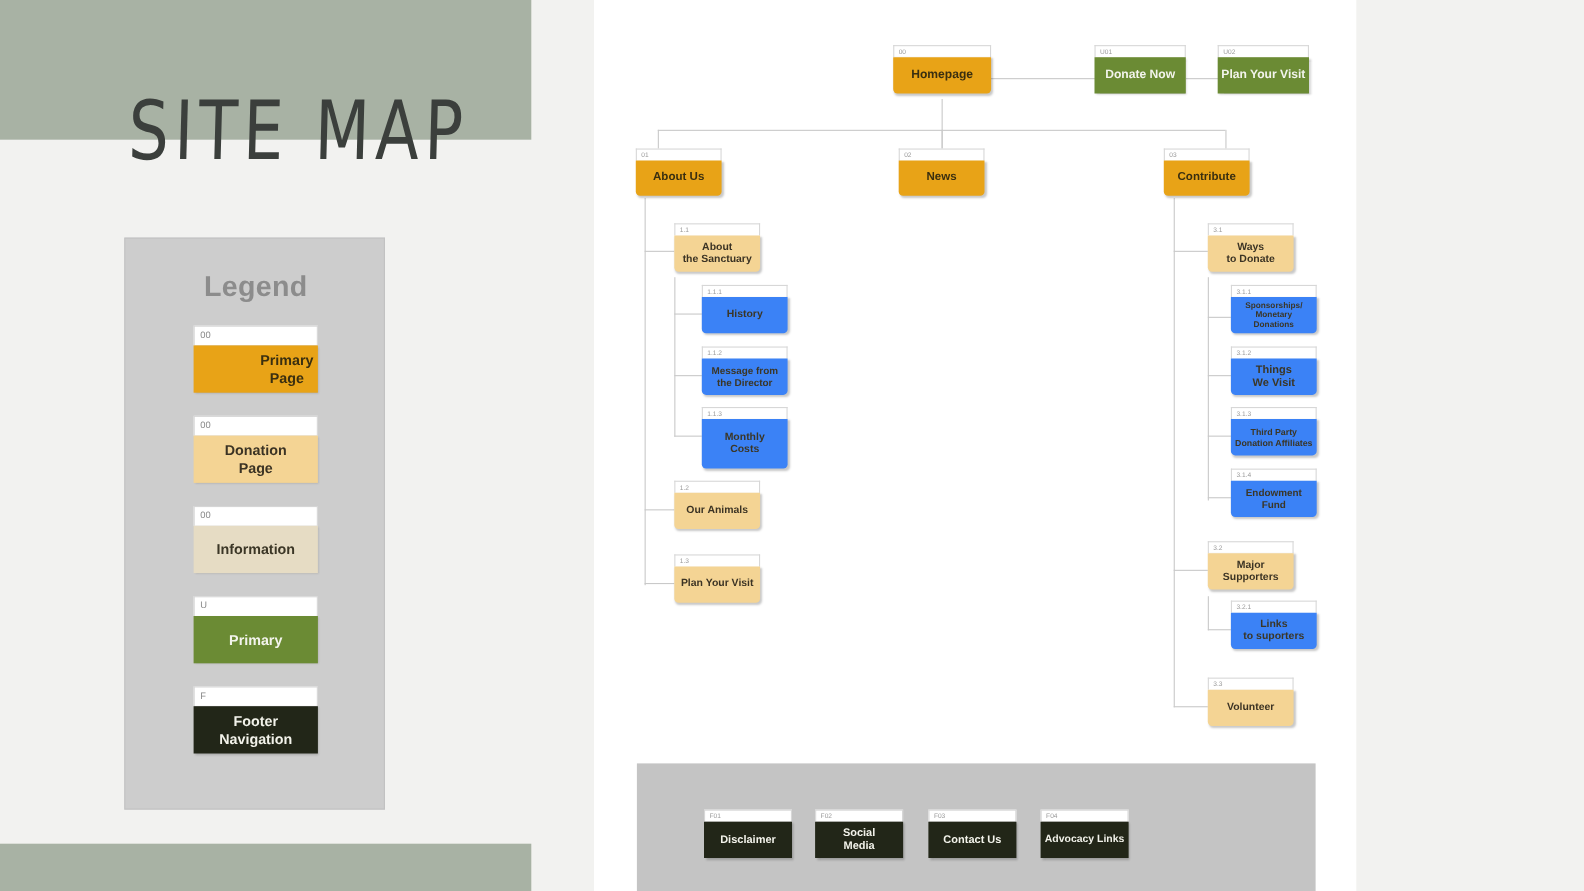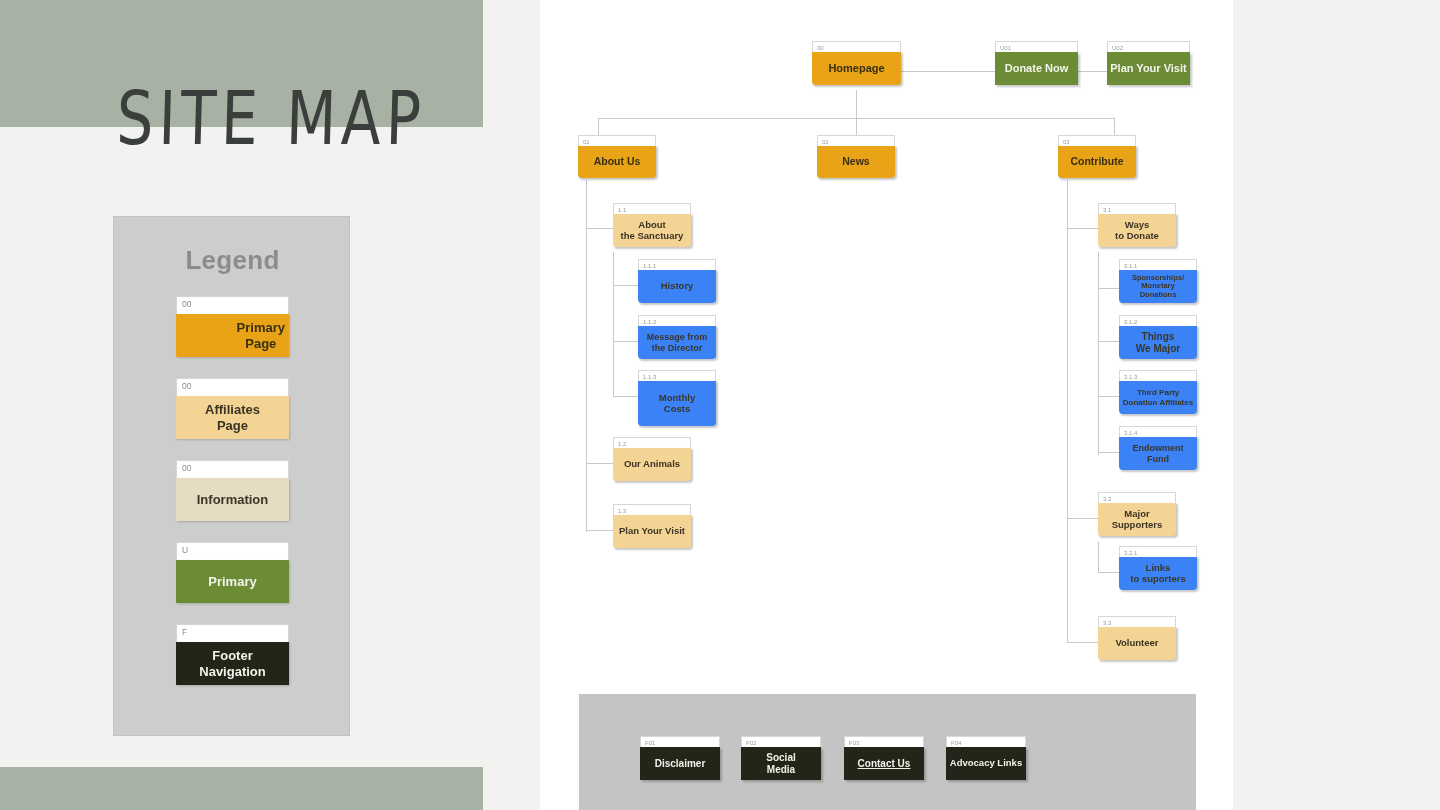--- a/index.html
+++ b/index.html
@@ -171,21 +171,21 @@
             <span>Primary</span><br>
             <span>Page</span>
           </span>
         </div>
       </div>
 
       <div class="legend-box">
         <div class="lb-code">00</div>
         <div class="lb-body lb-secondary">
           <span>
-            <span>Affiliates</span><br>
+            <span>Donation</span><br>
             <span>Page</span>
           </span>
         </div>
       </div>
 
       <div class="legend-box">
         <div class="lb-code">00</div>
         <div class="lb-body lb-info">
           <span>Information</span>
         </div>
@@ -332,21 +332,21 @@
       <div class="node" style="left:579px; top:259px; width:78px;">
         <div class="n-code">3.1.1</div>
         <div class="n-body t-info" style="height:33px; font-size:7.5px; border-radius:0 0 4px 4px;">
           <span><span>Sponsorships/</span><br><span>Monetary Donations</span></span>
         </div>
       </div>
 
       <div class="node" style="left:579px; top:315px; width:78px;">
         <div class="n-code">3.1.2</div>
         <div class="n-body t-info" style="height:33px; font-size:10px; border-radius:0 0 4px 4px;">
-          <span><span>Things</span><br><span>We Major</span></span>
+          <span><span>Things</span><br><span>We Visit</span></span>
         </div>
       </div>
 
       <div class="node" style="left:579px; top:370px; width:78px;">
         <div class="n-code">3.1.3</div>
         <div class="n-body t-info" style="height:33px; font-size:8px; border-radius:0 0 4px 4px;">
           <span><span>Third Party</span><br><span>Donation Affiliates</span></span>
         </div>
       </div>
 
@@ -383,21 +383,21 @@
 
       <div class="node" style="left:201px; top:736px; width:80px;">
         <div class="n-code">F02</div>
         <div class="n-body t-footer" style="height:33px; font-size:10px;">
           <span><span>Social</span><br><span>Media</span></span>
         </div>
       </div>
 
       <div class="node" style="left:304px; top:736px; width:80px;">
         <div class="n-code">F03</div>
-        <div class="n-body t-footer" style="height:33px; font-size:10px;text-decoration:underline;">Contact Us</div>
+        <div class="n-body t-footer" style="height:33px; font-size:10px;">Contact Us</div>
       </div>
 
       <div class="node" style="left:406px; top:736px; width:80px;">
         <div class="n-code">F04</div>
         <div class="n-body t-footer" style="height:33px; font-size:9.5px;">Advocacy Links</div>
       </div>
 
     </div>
   </div>
 

